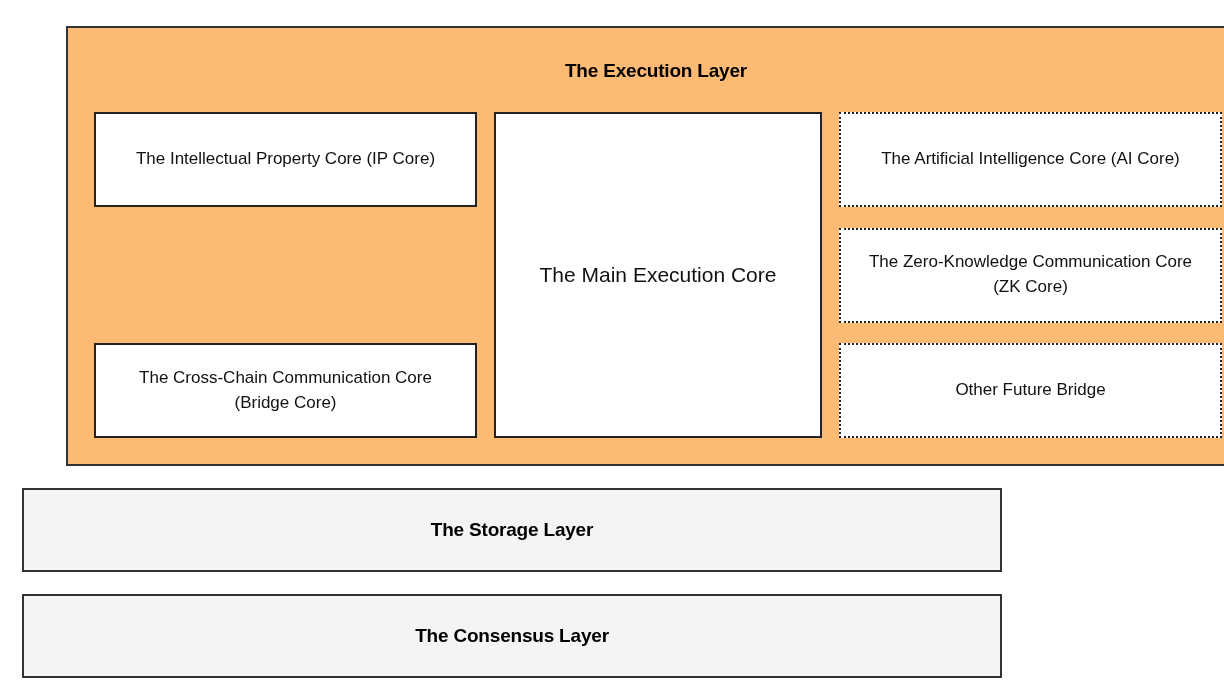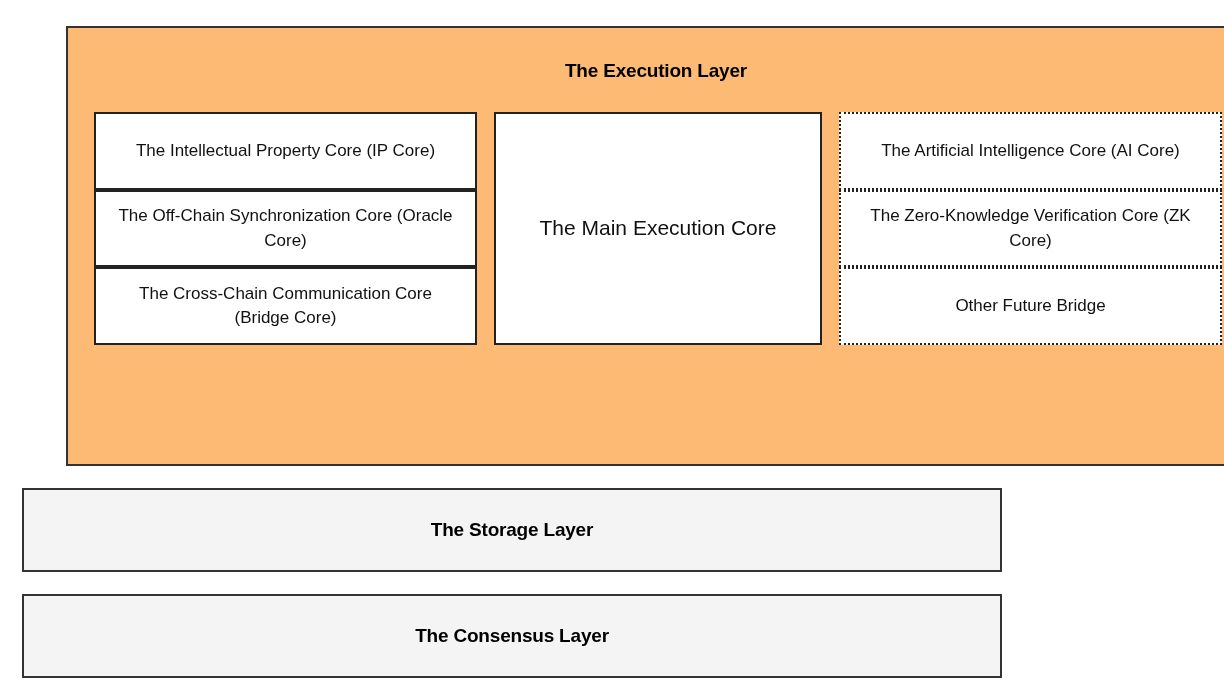--- a/index.html
+++ b/index.html
@@ -50,21 +50,21 @@
     letter-spacing: -0.2px;
     color: #000000;
   }
 
   
   .columns {
     position: absolute;
     left: 26px;
     top: 84px;
     width: 1128px;
-    height: 233px;
+    height: 326px;
     display: flex;
     flex-direction: row;
     align-items: stretch;
     gap: 17px;
   }
 
   .col-left,
   .col-right {
     display: flex;
     flex-direction: column;
@@ -153,31 +153,30 @@
 <div class="canvas">
 
   <section class="execution-layer">
 
     <div class="layer-title">The Execution Layer</div>
 
     <div class="columns">
 
       <div class="col-left">
         <div class="core-box solid">The Intellectual Property Core (IP Core)</div>
-        <div class="core-box solid">The Off-Chain Synchronization Core (Oracle Core)</div>
         <div class="core-box solid">The Cross-Chain Communication Core (Bridge Core)</div>
       </div>
 
       <div class="col-center">
         <div class="main-core">The Main Execution Core</div>
       </div>
 
       <div class="col-right">
         <div class="core-box dotted">The Artificial Intelligence Core (AI Core)</div>
-        <div class="core-box dotted">The Zero-Knowledge Verification Core (ZK Core)</div>
+        <div class="core-box dotted">The Zero-Knowledge Communication Core (ZK Core)</div>
         <div class="core-box dotted">Other Future Bridge</div>
       </div>
 
     </div>
   </section>
 
   <section class="layer-bar storage">
     <span>The Storage Layer</span>
   </section>
 

